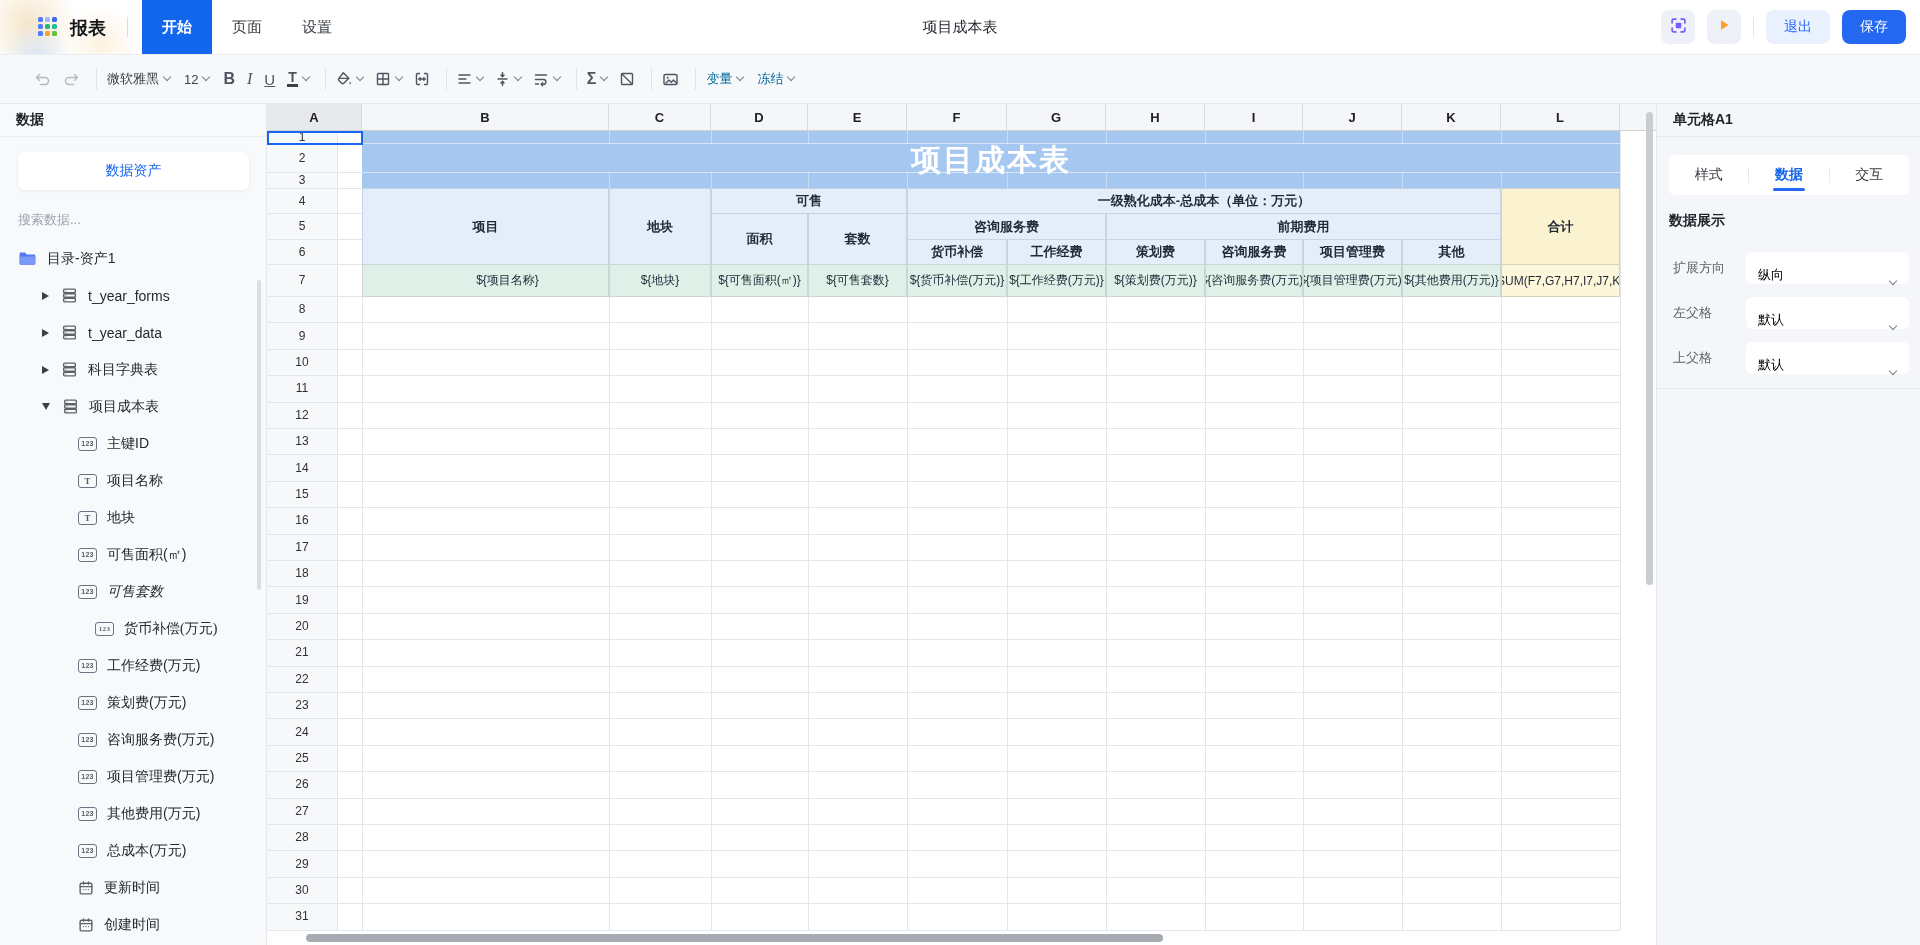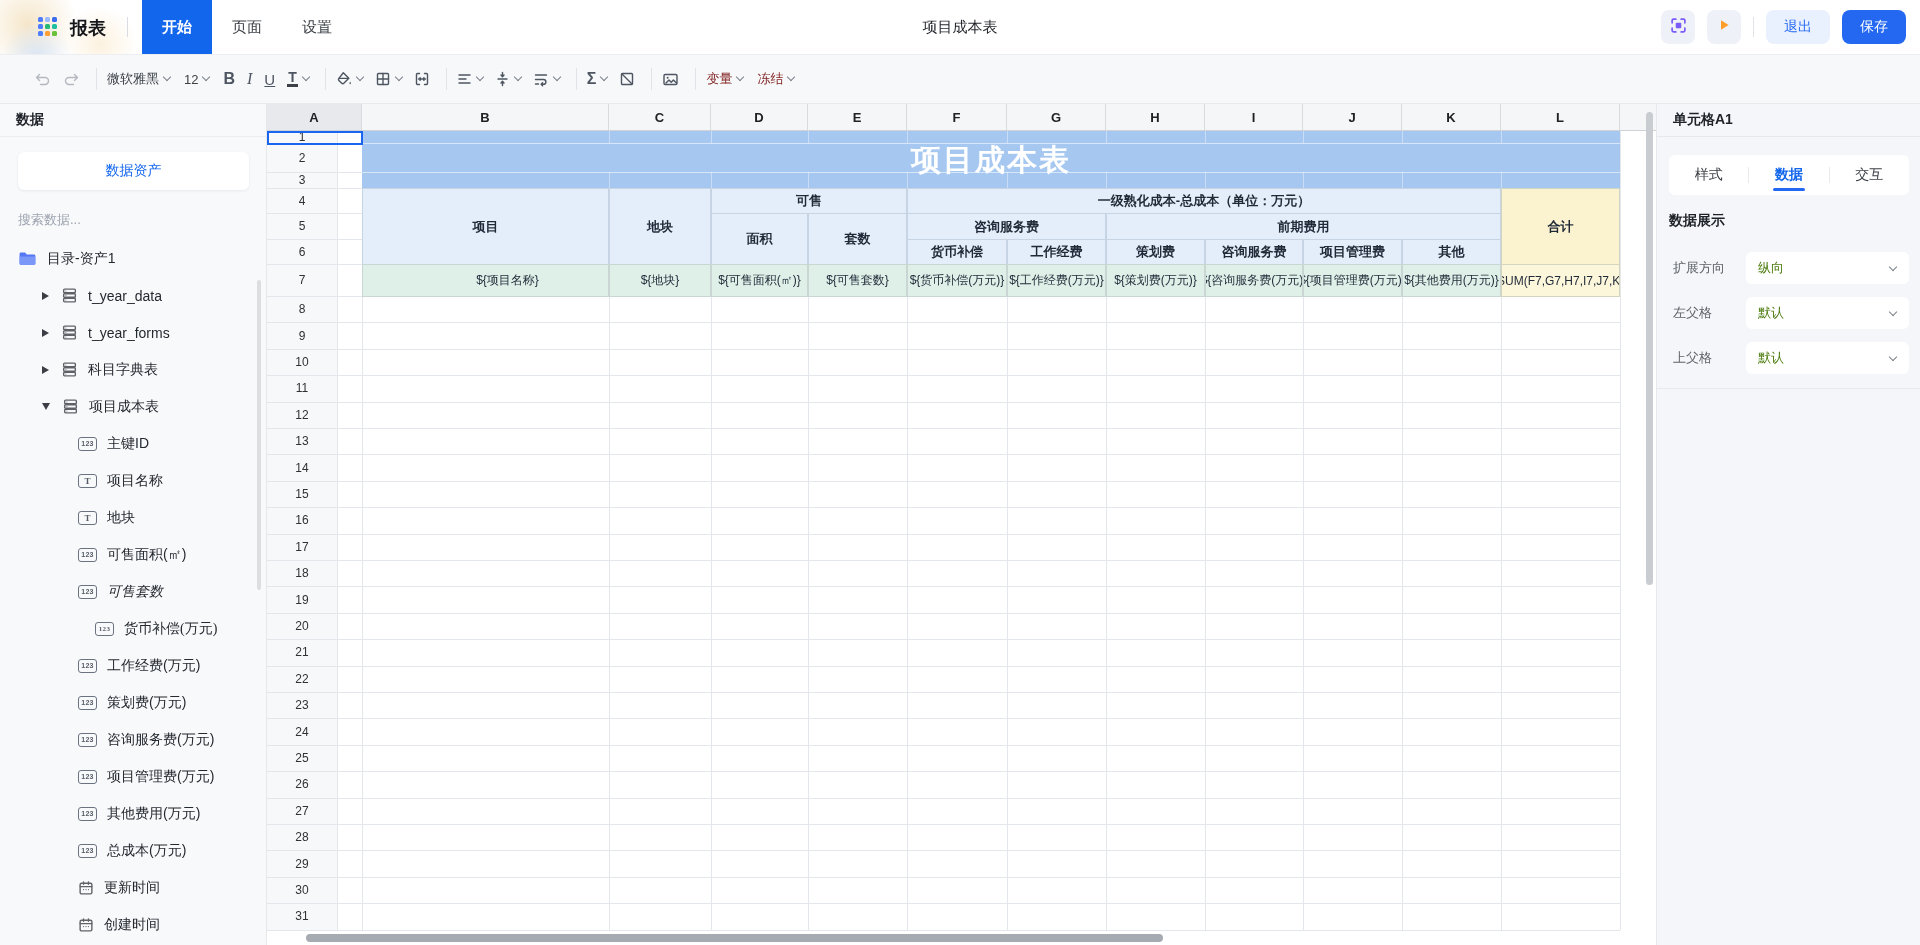--- a/index.html
+++ b/index.html
@@ -37,21 +37,21 @@
   .tool.dim { color:#b4b9c0; }
   .tool svg { display:block; }
   .tool .glyph-b { font-weight:700; font-size:16px; }
   .tool .glyph-i { font-style:italic; font-family:"Liberation Serif",serif; font-size:16px; }
   .tool .glyph-u { text-decoration:underline; font-size:15px; }
   .fontcolor { display:inline-block; font-size:14px; font-weight:700; line-height:13px; border-bottom:3px solid #3c4147; padding:0 1px; }
   .chev { width:6px; height:6px; border-right:1.4px solid #7a808a; border-bottom:1.4px solid #7a808a;
     transform:rotate(45deg); display:inline-block; margin-left:5px; margin-top:-4px; }
   .tdiv { width:1px; height:22px; background:#e0e3e7; margin:0 10px 0 4px; }
   .tsel { display:flex; align-items:center; font-size:13px; color:#3c4147; margin-right:14px; cursor:pointer; }
-  .tlabel { font-size:13px; color:#7f1d1d; }
+  .tlabel { font-size:13px; color:#0369a1; }
 
   
   .sidebar { position:absolute; left:0; top:104px; width:267px; height:841px; background:#f8f9fb; border-right:1px solid #e6e8eb; overflow:hidden; }
   .panel-title { position:absolute; left:16px; top:0; height:32px; display:flex; align-items:center; font-size:14px; font-weight:700; color:#1f2329; }
   .panel-div { position:absolute; left:0; top:32px; width:100%; height:1px; background:#ebedf0; }
   .asset-btn { position:absolute; left:18px; top:48px; width:231px; height:38px; background:#fff; border-radius:6px;
     box-shadow:0 1px 3px rgba(31,35,41,.08); display:flex; align-items:center; justify-content:center;
     color:#1266ec; font-size:14px; cursor:pointer; }
   .search-input { position:absolute; left:18px; top:108px; width:210px; border:none; outline:none; background:transparent;
     font-size:13px; color:#4b5563; font-family:inherit; }
@@ -91,21 +91,21 @@
   .insp-div { position:absolute; left:0; top:32px; width:100%; height:1px; background:#e6e8eb; }
   .pill { position:absolute; left:12px; top:51px; width:240px; height:40px; background:#fff; border-radius:6px; display:flex; }
   .pill-tab { flex:1; display:flex; align-items:center; justify-content:center; font-size:14px; color:#3c4147; cursor:pointer; position:relative; }
   .pill-tab.active { color:#1266ec; font-weight:600; }
   .pill-tab.active::after { content:""; position:absolute; bottom:4px; left:50%; transform:translateX(-50%); width:32px; height:3px; border-radius:2px; background:#2468f2; }
   .pill-sep { width:1px; height:16px; background:#e8eaed; align-self:center; }
   .section-title { position:absolute; left:12px; top:108px; font-size:14px; font-weight:700; color:#1f2329; }
   .form-row { position:absolute; left:0; width:264px; height:32px; }
   .form-label { position:absolute; left:16px; top:0; height:32px; display:flex; align-items:center; font-size:13px; color:#5f6368; }
   .sel { position:absolute; left:89px; top:0; width:163px; height:32px; background:#fff; border-radius:6px;
-    display:flex; align-items:center; font-size:13px; color:#4d7c0f; padding:0 12px; cursor:pointer; }
+    display:flex; align-items:flex-end; font-size:13px; color:#000000; padding:0 12px; cursor:pointer; }
   .sel .chev { position:absolute; right:13px; margin-top:-2px; }
   .insp-div2 { position:absolute; left:0; top:284px; width:100%; height:1px; background:#e7e9ed; }
 </style>
 </head>
 <body>
 
 <div id="app">
 
   <header class="topbar">
     <div class="blob blob1"></div>
@@ -296,35 +296,35 @@
           <span style="display: inline-flex; align-items: center; margin-left: 12px;">
             <svg width="17" height="17" viewBox="0 0 16 16" fill="none" stroke="#5f6368" stroke-width="1.3" stroke-linecap="round" stroke-linejoin="round">
               <rect x="2.5" y="2" width="11" height="3.4" rx=".8"></rect>
               <rect x="2.5" y="6.3" width="11" height="3.4" rx=".8"></rect>
               <rect x="2.5" y="10.6" width="11" height="3.4" rx=".8"></rect>
               <circle cx="4.6" cy="3.7" r=".5" fill="#5f6368" stroke="none"></circle>
               <circle cx="4.6" cy="8" r=".5" fill="#5f6368" stroke="none"></circle>
               <circle cx="4.6" cy="12.3" r=".5" fill="#5f6368" stroke="none"></circle>
             </svg>
           </span>
-          <span style="display: inline-flex; align-items: center; margin-left: 10px;">t_year_data</span>
+          <span style="display: inline-flex; align-items: center; margin-left: 10px;">t_year_forms</span>
         </div>
         <div class="trow" style="padding-left: 42px;">
           <span class="tri-r" style="display: inline-flex; align-items: center;"></span>
           <span style="display: inline-flex; align-items: center; margin-left: 12px;">
             <svg width="17" height="17" viewBox="0 0 16 16" fill="none" stroke="#5f6368" stroke-width="1.3" stroke-linecap="round" stroke-linejoin="round">
               <rect x="2.5" y="2" width="11" height="3.4" rx=".8"></rect>
               <rect x="2.5" y="6.3" width="11" height="3.4" rx=".8"></rect>
               <rect x="2.5" y="10.6" width="11" height="3.4" rx=".8"></rect>
               <circle cx="4.6" cy="3.7" r=".5" fill="#5f6368" stroke="none"></circle>
               <circle cx="4.6" cy="8" r=".5" fill="#5f6368" stroke="none"></circle>
               <circle cx="4.6" cy="12.3" r=".5" fill="#5f6368" stroke="none"></circle>
             </svg>
           </span>
-          <span style="display: inline-flex; align-items: center; margin-left: 10px;">t_year_forms</span>
+          <span style="display: inline-flex; align-items: center; margin-left: 10px;">t_year_data</span>
         </div>
         <div class="trow" style="padding-left: 42px;">
           <span class="tri-r" style="display: inline-flex; align-items: center;"></span>
           <span style="display: inline-flex; align-items: center; margin-left: 12px;">
             <svg width="17" height="17" viewBox="0 0 16 16" fill="none" stroke="#5f6368" stroke-width="1.3" stroke-linecap="round" stroke-linejoin="round">
               <rect x="2.5" y="2" width="11" height="3.4" rx=".8"></rect>
               <rect x="2.5" y="6.3" width="11" height="3.4" rx=".8"></rect>
               <rect x="2.5" y="10.6" width="11" height="3.4" rx=".8"></rect>
               <circle cx="4.6" cy="3.7" r=".5" fill="#5f6368" stroke="none"></circle>
               <circle cx="4.6" cy="8" r=".5" fill="#5f6368" stroke="none"></circle>

